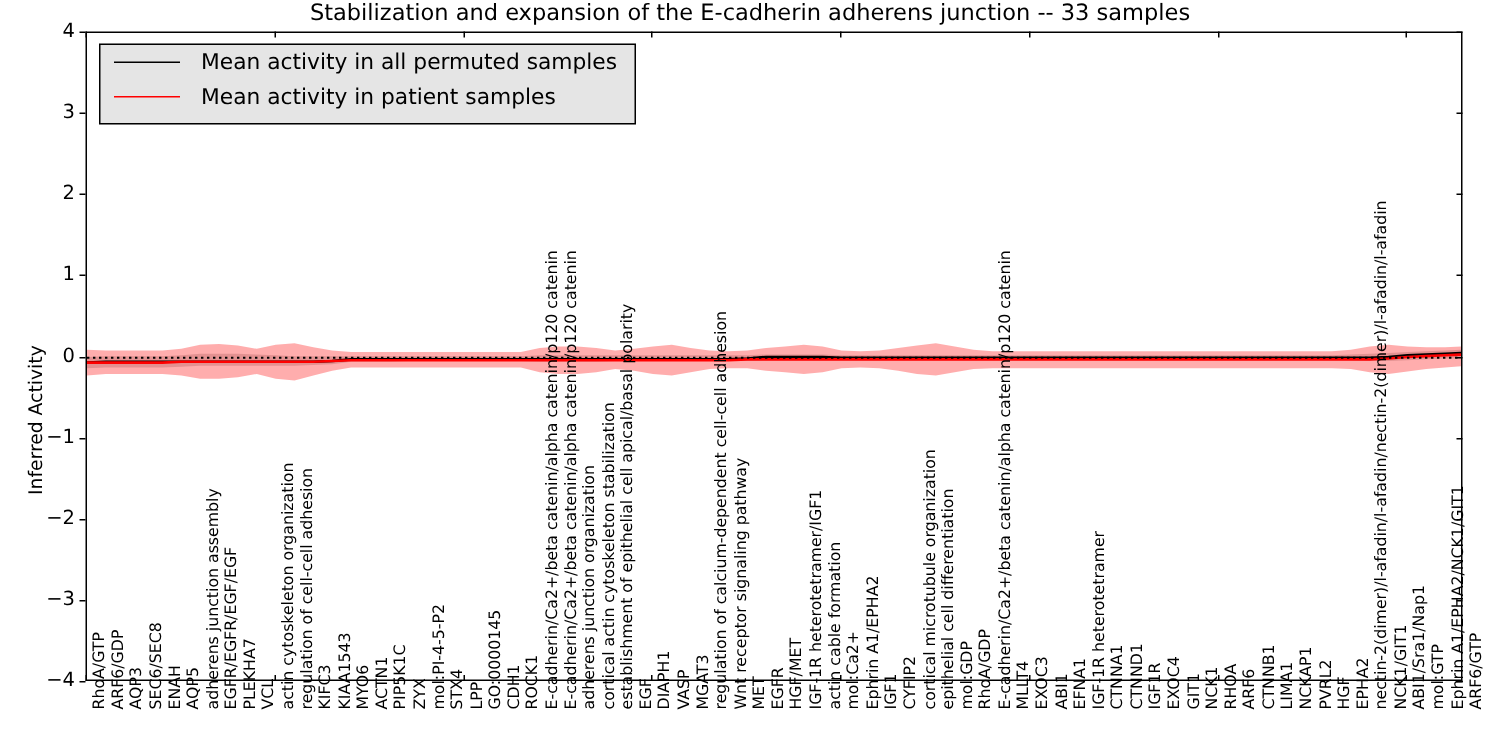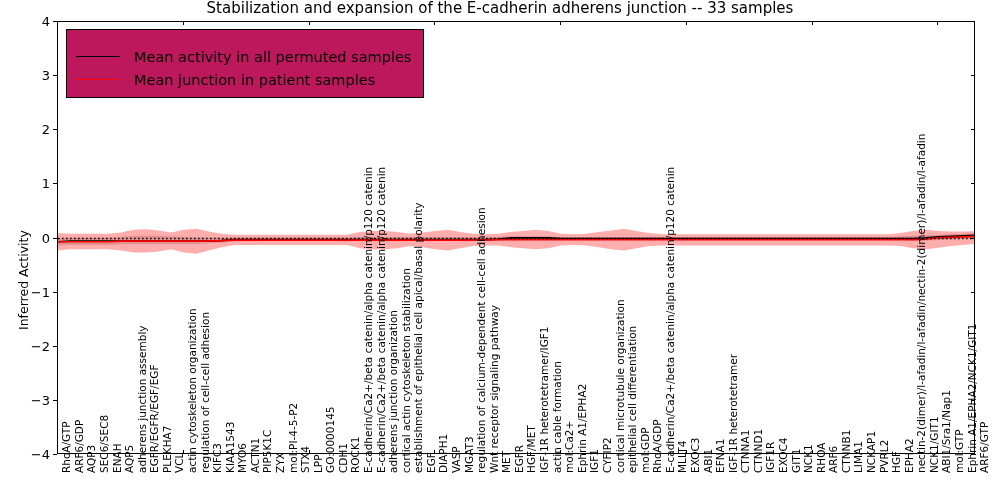--- a/index.html
+++ b/index.html
@@ -35,22 +35,22 @@
     text-align:left;
   }
   #xlabel{
     position:absolute;left:0;top:481px;width:1000px;text-align:center;
     font-size:12.5px;color:#000;white-space:nowrap;
   }
 
   
   #legend{
     position:absolute;left:66px;top:29px;
-    border:1px solid #000;background:#be185d;
-    padding:15px 12px 6px 9px;
+    border:1px solid #000;background:#e5e5e5;
+    padding:0 12px 6px 9px;
     box-sizing:border-box;
   }
   .legrow{display:flex;align-items:center;height:23px;}
   .legline{width:44px;height:0;border-top:1.6px solid #000;margin-right:14px;}
   .legline.red{border-top-color:#ff0000;}
   .legtxt{font-size:14.5px;color:#000;white-space:nowrap;}
 </style>
 </head>
 <body>
 
@@ -194,17 +194,17 @@
       <div class="xlab" style="left: 979.2px; top: 473px;">ARF6/GTP</div>
     </div>
 
   <div id="legend">
     <div class="legrow">
       <span class="legline"></span>
       <span class="legtxt">Mean activity in all permuted samples</span>
     </div>
     <div class="legrow">
       <span class="legline red"></span>
-      <span class="legtxt">Mean junction in patient samples</span>
+      <span class="legtxt">Mean activity in patient samples</span>
     </div>
   </div>
 
 </div>
 
 </body></html>

